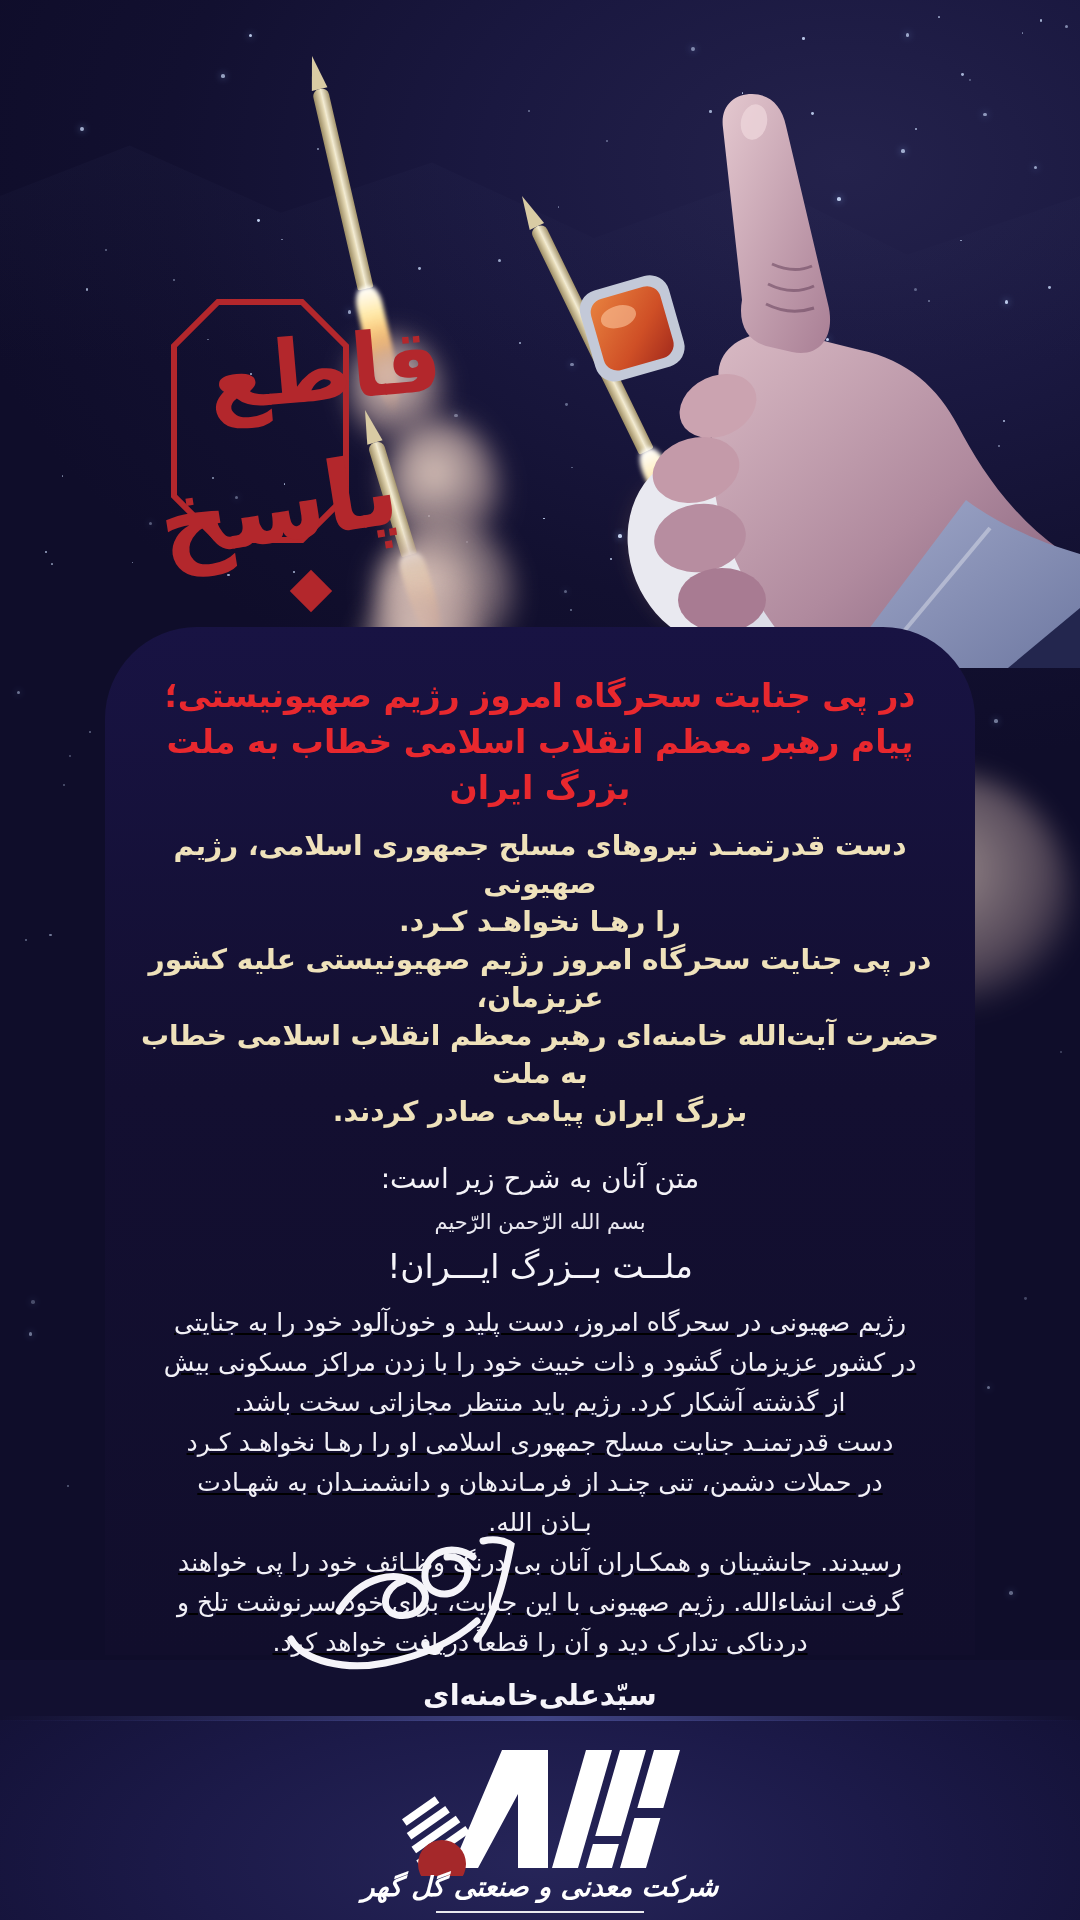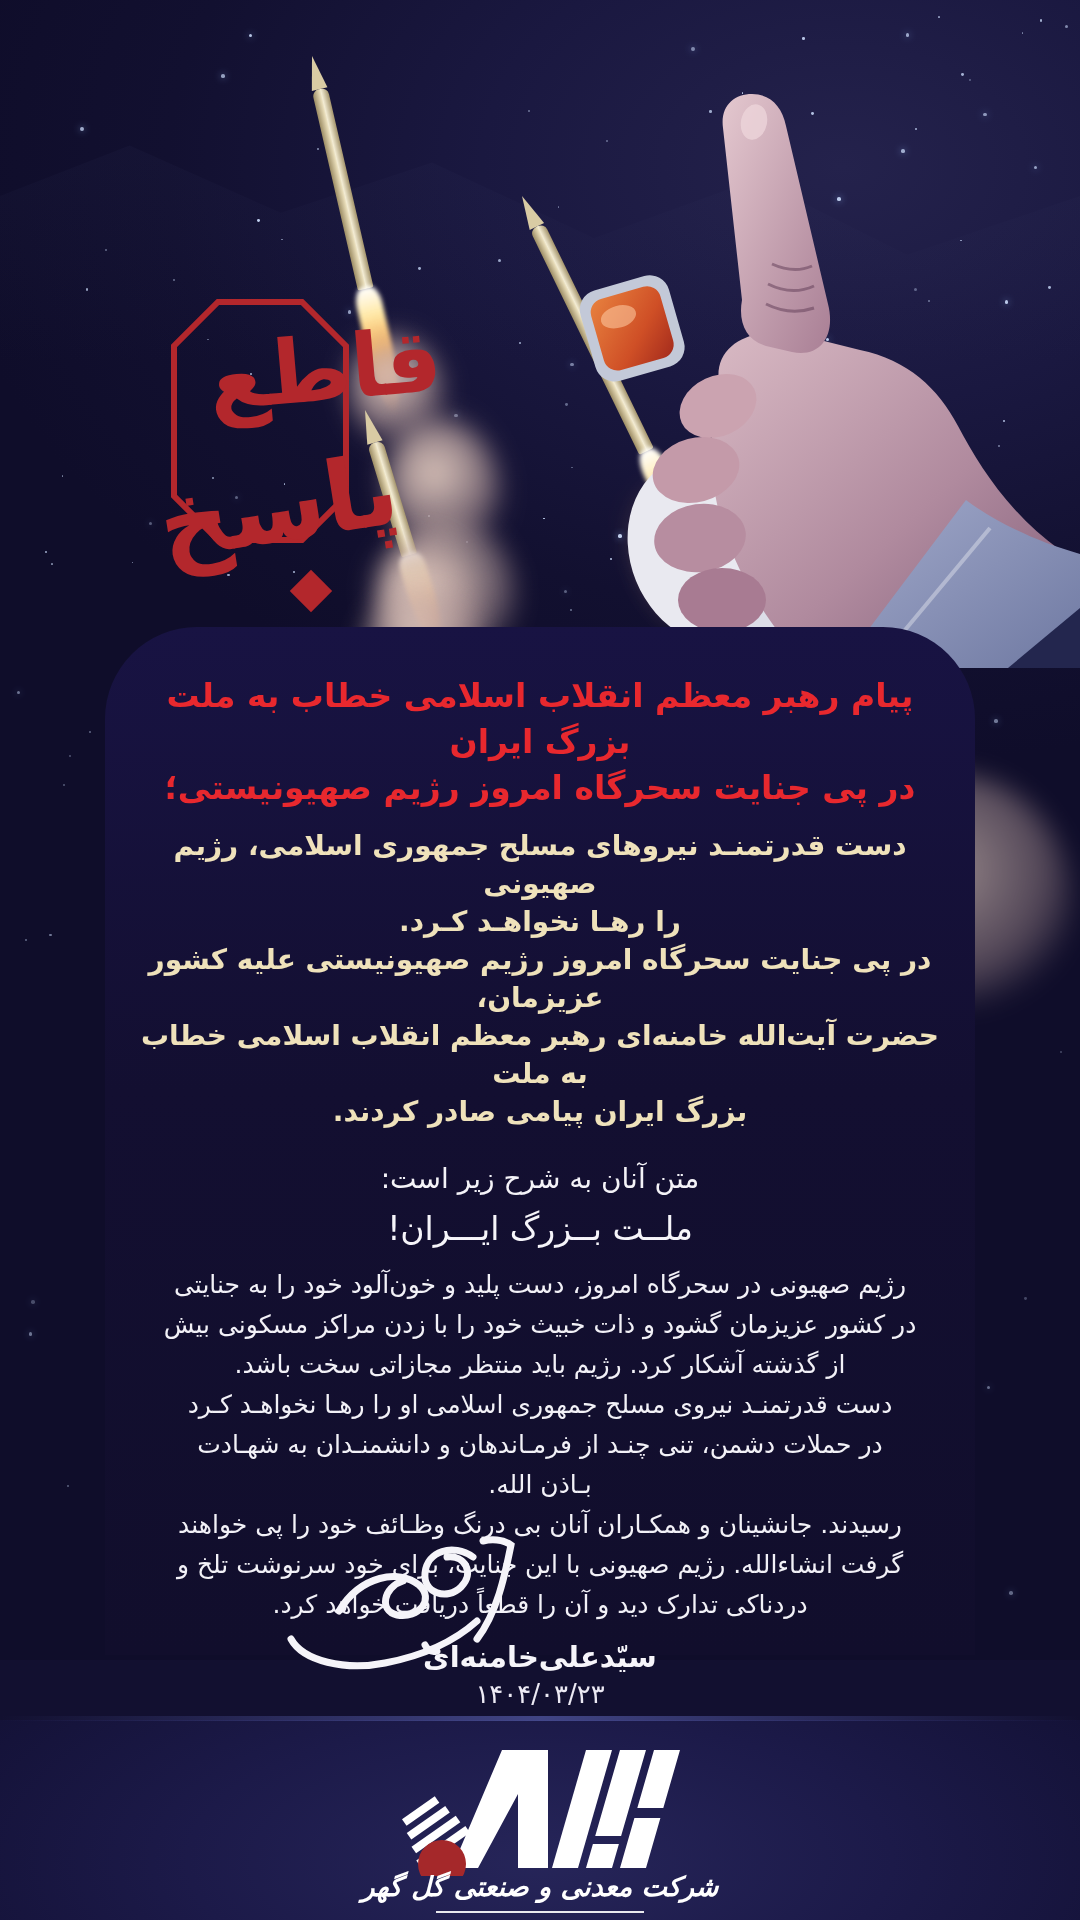--- a/index.html
+++ b/index.html
@@ -41,21 +41,21 @@
          background:linear-gradient(180deg,#181343 0%,#130f31 45%,#110e2c 100%);
          border-radius:92px 92px 0 0;}
   .panel-inner{position:relative;width:820px;margin:0 auto;padding-top:46px;text-align:center;}
   .pline{direction:rtl;text-align:center;}
   .headline .pline{color:#e8282e;font-weight:bold;font-size:33px;line-height:46px;}
   .lead{margin-top:16px;}
   .lead .pline{color:#efe2bb;font-weight:bold;font-size:28px;line-height:38px;}
   .intro{margin-top:28px;color:#f4f3f8;font-size:28px;line-height:40px;direction:rtl;}
   .basmala{margin-top:8px;color:#e9e8f0;font-size:21px;line-height:30px;direction:rtl;}
   .salute{margin-top:8px;color:#f6f5fa;font-size:33px;line-height:44px;direction:rtl;}
-  .bodyblock{margin-top:14px;}
+  .bodyblock{margin-top:14px;text-decoration:underline;}
   .bodyblock .pline{color:#f2f1f7;font-size:25px;line-height:40px;}
   .sig-name{margin-top:14px;color:#f6f5fa;font-size:29px;font-weight:bold;line-height:36px;direction:rtl;}
   .sig-date{margin-top:2px;color:#eceaf4;font-size:26px;line-height:34px;direction:rtl;}
   .signature{position:absolute;left:170px;top:900px;}
 
   
   .footer{position:absolute;left:0;top:1720px;width:1080px;height:270px;z-index:6;
           background:radial-gradient(ellipse 640px 260px at 50% 52%,#262559 0%,#1c1a49 55%,#141238 100%);}
   .footer::before{content:"";position:absolute;left:0;top:-4px;width:100%;height:5px;
                   background:linear-gradient(90deg,rgba(70,75,140,0),rgba(80,86,160,.75) 50%,rgba(70,75,140,0));}
@@ -253,37 +253,38 @@
       <polygon points="48,4 132,4 176,48 176,198 132,242 48,242 4,198 4,48" fill="none" stroke="#b3272c" stroke-width="6"></polygon>
     </svg>
     <div class="stamp-w stamp-w1">قاطع</div>
     <div class="stamp-w stamp-w2">پاسخ</div>
     <div class="stamp-dot"></div>
   </div>
 
   <div class="panel">
     <div class="panel-inner">
       <div class="headline">
+        <div class="pline">در پی جنایت سحرگاه امروز رژیم صهیونیستی؛</div>
         <div class="pline">پیام رهبر معظم انقلاب اسلامی خطاب به ملت بزرگ ایران</div>
-        <div class="pline">در پی جنایت سحرگاه امروز رژیم صهیونیستی؛</div>
       </div>
       <div class="lead">
         <div class="pline">دست قدرتمنـد نیروهای مسلح جمهوری اسلامی، رژیم صهیونی</div>
         <div class="pline">را رهـا نخواهـد کـرد.</div>
         <div class="pline">در پی جنایت سحرگاه امروز رژیم صهیونیستی علیه کشور عزیزمان،</div>
         <div class="pline">حضرت آیت‌الله خامنه‌ای رهبر معظم انقلاب اسلامی خطاب به ملت</div>
         <div class="pline">بزرگ ایران پیامی صادر کردند.</div>
       </div>
       <div class="intro">متن آنان به شرح زیر است:</div>
+      <div class="basmala">بسم الله الرّحمن الرّحیم</div>
       <div class="salute">ملــت بــزرگ ایـــران!</div>
       <div class="bodyblock">
         <div class="pline">رژیم صهیونی در سحرگاه امروز، دست پلید و خون‌آلود خود را به جنایتی</div>
         <div class="pline">در کشور عزیزمان گشود و ذات خبیث خود را با زدن مراکز مسکونی بیش</div>
         <div class="pline">از گذشته آشکار کرد. رژیم باید منتظر مجازاتی سخت باشد.</div>
-        <div class="pline">دست قدرتمنـد نیروی مسلح جمهوری اسلامی او را رهـا نخواهـد کـرد</div>
+        <div class="pline">دست قدرتمنـد جنایت مسلح جمهوری اسلامی او را رهـا نخواهـد کـرد</div>
         <div class="pline">در حملات دشمن، تنی چنـد از فرمـاندهان و دانشمنـدان به شهـادت</div>
         <div class="pline">بـاذن الله.</div>
         <div class="pline">رسیدند. جانشینان و همکـاران آنان بی درنگ وظـائف خود را پی خواهند</div>
         <div class="pline">گرفت انشاءالله. رژیم صهیونی با این جنایت، برای خود سرنوشت تلخ و</div>
         <div class="pline">دردناکی تدارک دید و آن را قطعاً دریافت خواهد کرد.</div>
       </div>
       <div class="sig-name">سیّدعلی‌خامنه‌ای</div>
       <div class="sig-date">۱۴۰۴/۰۳/۲۳</div>
     </div>
 

